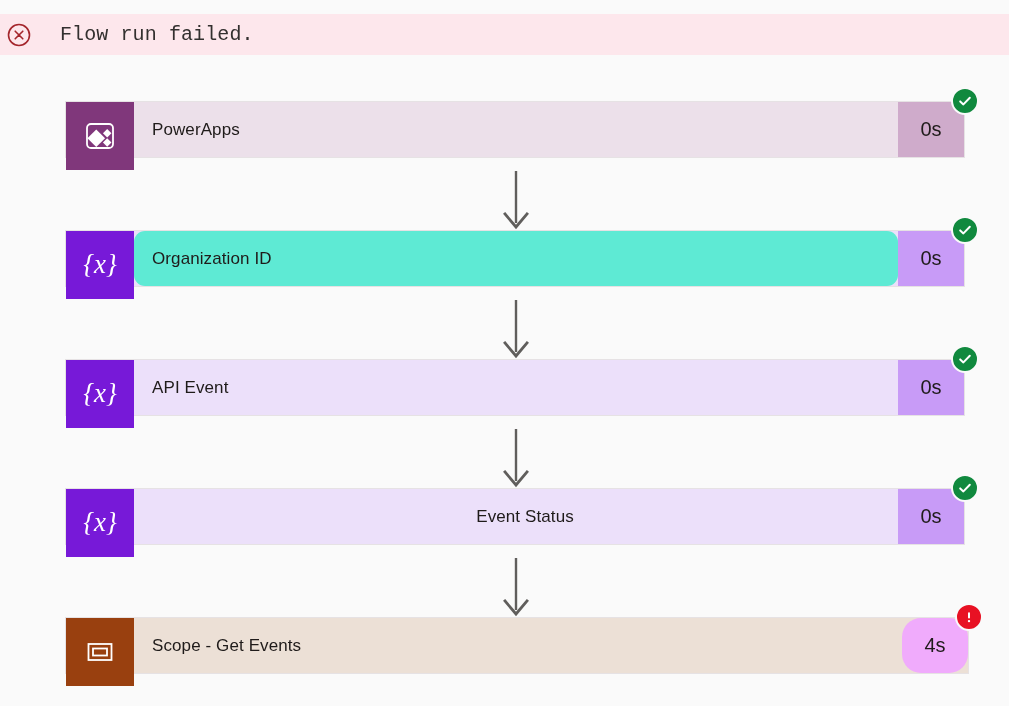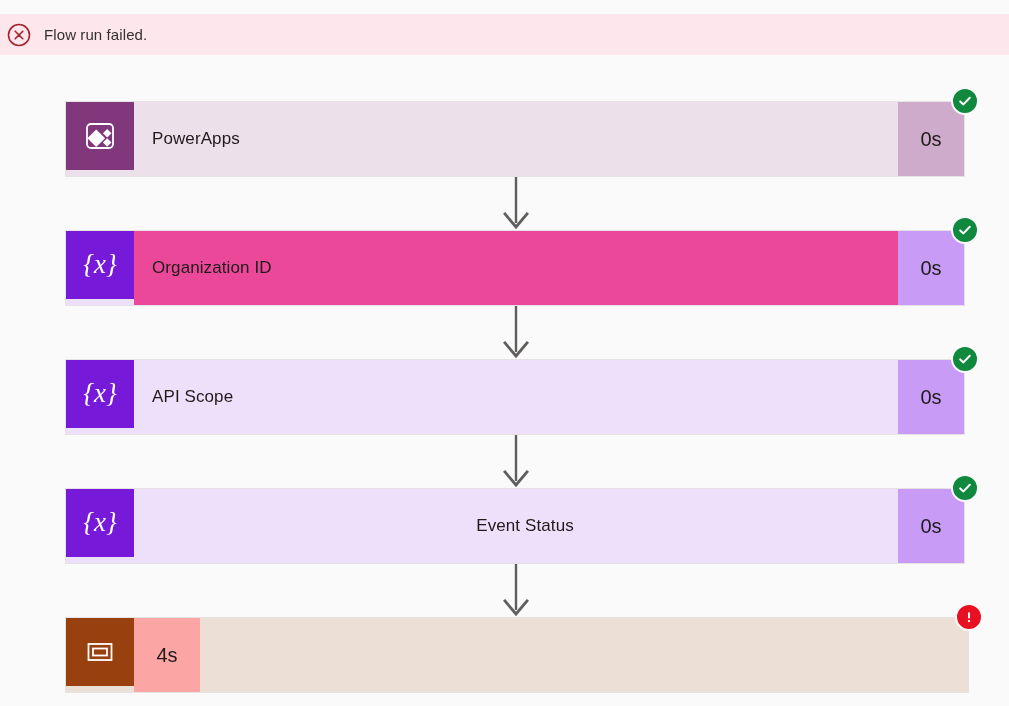--- a/index.html
+++ b/index.html
@@ -30,44 +30,45 @@
     padding-left: 4px;
   }
   .banner-icon {
     width: 26px;
     height: 26px;
     flex: 0 0 26px;
     margin-left: 2px;
     display: block;
   }
   .banner-text {
-    margin-left: 12px;
-    font-size: 15px;
+    margin-left: 28px;
+    font-size: 20px;
     color: #33302f;
     letter-spacing: 0.1px;
+    font-family: Liberation Mono, monospace;
   }
 
   
   .flow {
     position: absolute;
     left: 0;
     top: 55px;
     width: 1009px;
     height: 651px;
   }
 
   .card-wrap {
     position: absolute;
   }
 
   .card {
     position: relative;
     display: flex;
     align-items: stretch;
-    height: 74px;
+    height: 55px;
     box-shadow: 0 0 0 1px #e6e2e4;
     box-sizing: border-box;
   }
 
   .card-icon {
     flex: 0 0 68px;
     width: 68px;
     height: 68px;
     display: flex;
     align-items: center;
@@ -188,41 +189,41 @@
     </div>
   </div>
 
   <div class="card-wrap" style="left:66px;top:176px;width:898px;">
     <div class="card" style="background:#ece0fa;">
       <div class="card-icon" style="background:#7719d8;">
         <svg width="44" height="40" viewBox="0 0 44 40" aria-hidden="true">
           <text x="22" y="28" text-anchor="middle" fill="#ffffff" font-size="27" font-family="'Liberation Serif', serif" font-style="italic">{x}</text>
         </svg>
       </div>
-      <div class="card-body" style="background:#ec4899;">
+      <div class="card-body" style="background:#5eead4;border-radius:11px;">
         <span class="card-title">Organization ID</span>
       </div>
       <div class="card-duration" style="background:#c89bf7;">0s</div>
       <div class="badge success">
         <svg width="16" height="16" viewBox="0 0 16 16" aria-hidden="true">
           <path d="M3.2 8.4 L6.4 11.4 L12.8 4.8" fill="none" stroke="#ffffff" stroke-width="2" stroke-linecap="round" stroke-linejoin="round"></path>
         </svg>
       </div>
     </div>
   </div>
 
   <div class="card-wrap" style="left:66px;top:305px;width:898px;">
     <div class="card" style="background:#ece0fa;">
       <div class="card-icon" style="background:#7719d8;">
         <svg width="44" height="40" viewBox="0 0 44 40" aria-hidden="true">
           <text x="22" y="28" text-anchor="middle" fill="#ffffff" font-size="27" font-family="'Liberation Serif', serif" font-style="italic">{x}</text>
         </svg>
       </div>
       <div class="card-body" style="background:#ece0fa;">
-        <span class="card-title">API Scope</span>
+        <span class="card-title">API Event</span>
       </div>
       <div class="card-duration" style="background:#c89bf7;">0s</div>
       <div class="badge success">
         <svg width="16" height="16" viewBox="0 0 16 16" aria-hidden="true">
           <path d="M3.2 8.4 L6.4 11.4 L12.8 4.8" fill="none" stroke="#ffffff" stroke-width="2" stroke-linecap="round" stroke-linejoin="round"></path>
         </svg>
       </div>
     </div>
   </div>
 
@@ -246,21 +247,24 @@
   </div>
 
   <div class="card-wrap" style="left:66px;top:563px;width:902px;">
     <div class="card" style="background:#ece0d6;">
       <div class="card-icon" style="background:#99400f;">
         <svg width="40" height="40" viewBox="0 0 40 40" aria-hidden="true">
           <rect x="8.5" y="12" width="23" height="16" fill="none" stroke="#ffffff" stroke-width="1.8"></rect>
           <rect x="13" y="16.5" width="14" height="7" fill="none" stroke="#ffffff" stroke-width="1.8"></rect>
         </svg>
       </div>
-      <div class="card-duration" style="background:#fca5a5;">4s</div>
+      <div class="card-body" style="background:#ece0d6;">
+        <span class="card-title">Scope - Get Events</span>
+      </div>
+      <div class="card-duration" style="background:#f0abfc;border-radius:19px;">4s</div>
       <div class="badge failed">
         <svg width="16" height="16" viewBox="0 0 16 16" aria-hidden="true">
           <rect x="7" y="3.2" width="2" height="6.4" rx="1" fill="#ffffff"></rect>
           <circle cx="8" cy="12.1" r="1.2" fill="#ffffff"></circle>
         </svg>
       </div>
     </div>
   </div>
 
 </div>

